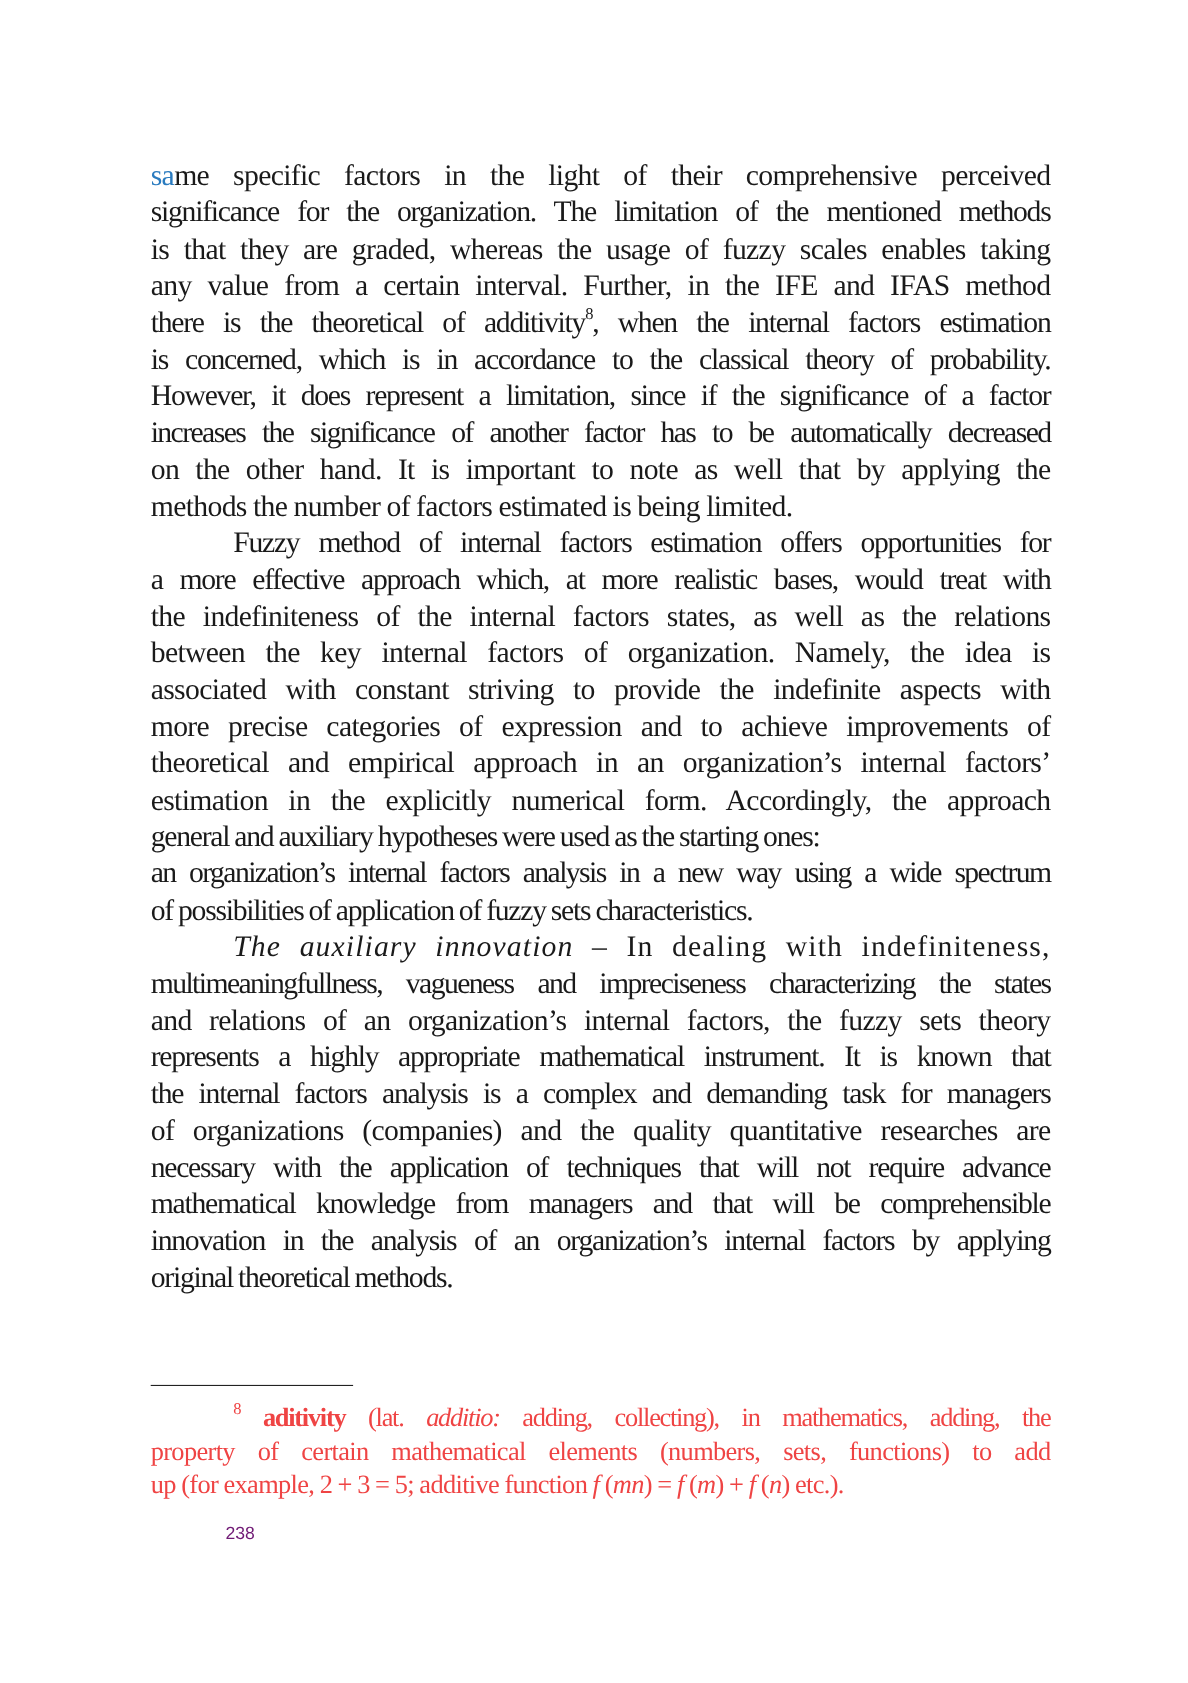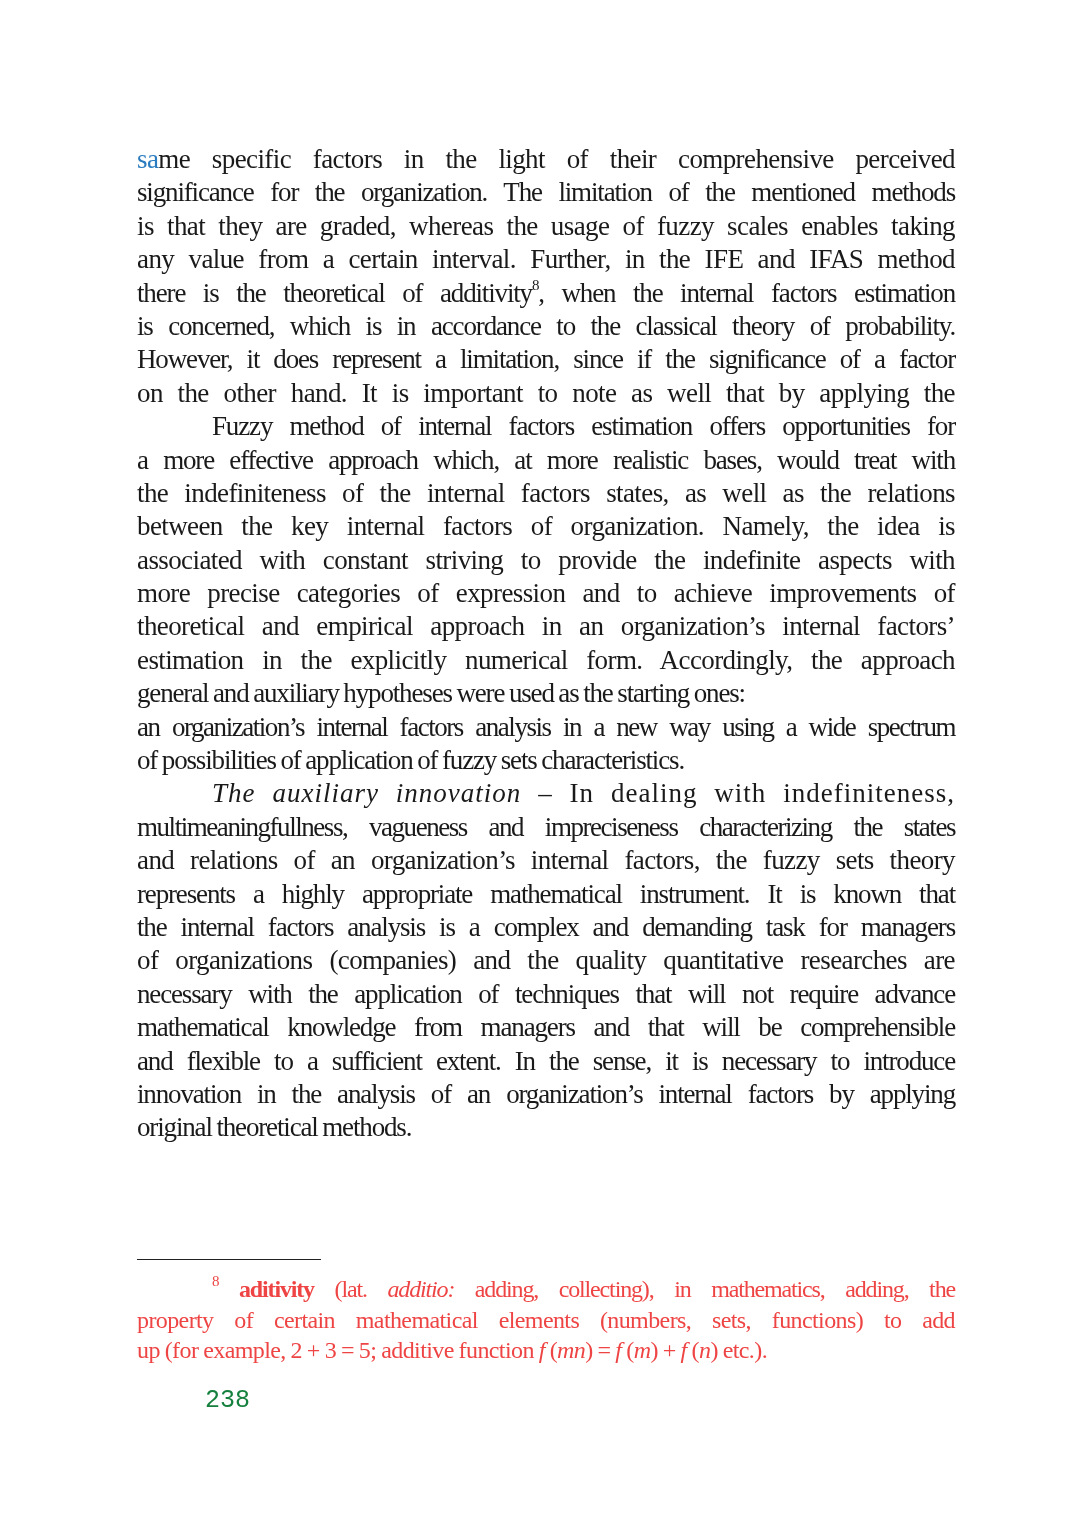--- a/index.html
+++ b/index.html
@@ -30,39 +30,41 @@
   }
   .fn {
     position: absolute; left: 137px; top: 1274px; width: 818px;
     font-family: "Liberation Serif", "DejaVu Serif", serif;
     font-size: 24px; color: #ef4444;
   }
   .fn .ln { height: 30.5px; line-height: 30.5px; }
   .fn .ln.ind { padding-left: 75px; }
   .pagenum {
     position: absolute; left: 205px; top: 1386px;
-    font-family: Liberation Mono, monospace;
-    font-size: 25px; color: #15803d;
+    font-family: Liberation Sans, sans-serif;
+    font-size: 16px; color: #701a75;
   }
 </style>
 </head>
 <body>
 
 <div class="page">
   <div class="col">
 
     <div>
       <span class="ln"><span class="hl">sa</span><span>me specific factors in the light of their comprehensive perceived</span></span>
       <span class="ln tight">significance for the organization. The limitation of the mentioned methods</span>
       <span class="ln">is that they are graded, whereas the usage of fuzzy scales enables taking</span>
       <span class="ln">any value from a certain interval. Further, in the IFE and IFAS method</span>
       <span class="ln tight"><span>there is the theoretical of additivity</span><sup>8</sup><span>, when the internal factors estimation</span></span>
       <span class="ln tight">is concerned, which is in accordance to the classical theory of probability.</span>
       <span class="ln tight">However, it does represent a limitation, since if the significance of a factor</span>
+      <span class="ln vtight">increases the significance of another factor has to be automatically decreased</span>
       <span class="ln">on the other hand. It is important to note as well that by applying the</span>
+      <span class="ln last">methods the number of factors estimated is being limited.</span>
     </div>
 
     <div>
       <span class="ln ind tight">Fuzzy method of internal factors estimation offers opportunities for</span>
       <span class="ln tight">a more effective approach which, at more realistic bases, would treat with</span>
       <span class="ln">the indefiniteness of the internal factors states, as well as the relations</span>
       <span class="ln">between the key internal factors of organization. Namely, the idea is</span>
       <span class="ln">associated with constant striving to provide the indefinite aspects with</span>
       <span class="ln">more precise categories of expression and to achieve improvements of</span>
       <span class="ln">theoretical and empirical approach in an organization’s internal factors’</span>
@@ -77,21 +79,20 @@
 
     <div>
       <span class="ln ind spaced"><span class="it">The auxiliary innovation</span><span> – In dealing with indefiniteness,</span></span>
       <span class="ln vtight">multimeaningfullness, vagueness and impreciseness characterizing the states</span>
       <span class="ln">and relations of an organization’s internal factors, the fuzzy sets theory</span>
       <span class="ln tight">represents a highly appropriate mathematical instrument. It is known that</span>
       <span class="ln tight">the internal factors analysis is a complex and demanding task for managers</span>
       <span class="ln">of organizations (companies) and the quality quantitative researches are</span>
       <span class="ln tight">necessary with the application of techniques that will not require advance</span>
       <span class="ln tight">mathematical knowledge from managers and that will be comprehensible</span>
-      <span class="ln tight">and flexible to a sufficient extent. In the sense, it is necessary to introduce</span>
       <span class="ln tight">innovation in the analysis of an organization’s internal factors by applying</span>
       <span class="ln last tight">original theoretical methods.</span>
     </div>
   </div>
 
   <div class="sep"></div>
 
   <div class="fn">
     <span class="ln ind tight"><sup>8</sup> <span class="b">aditivity</span><span> (lat. </span><span class="it">additio:</span><span> adding, collecting), in mathematics, adding, the</span></span>
     <span class="ln">property of certain mathematical elements (numbers, sets, functions) to  add</span>

